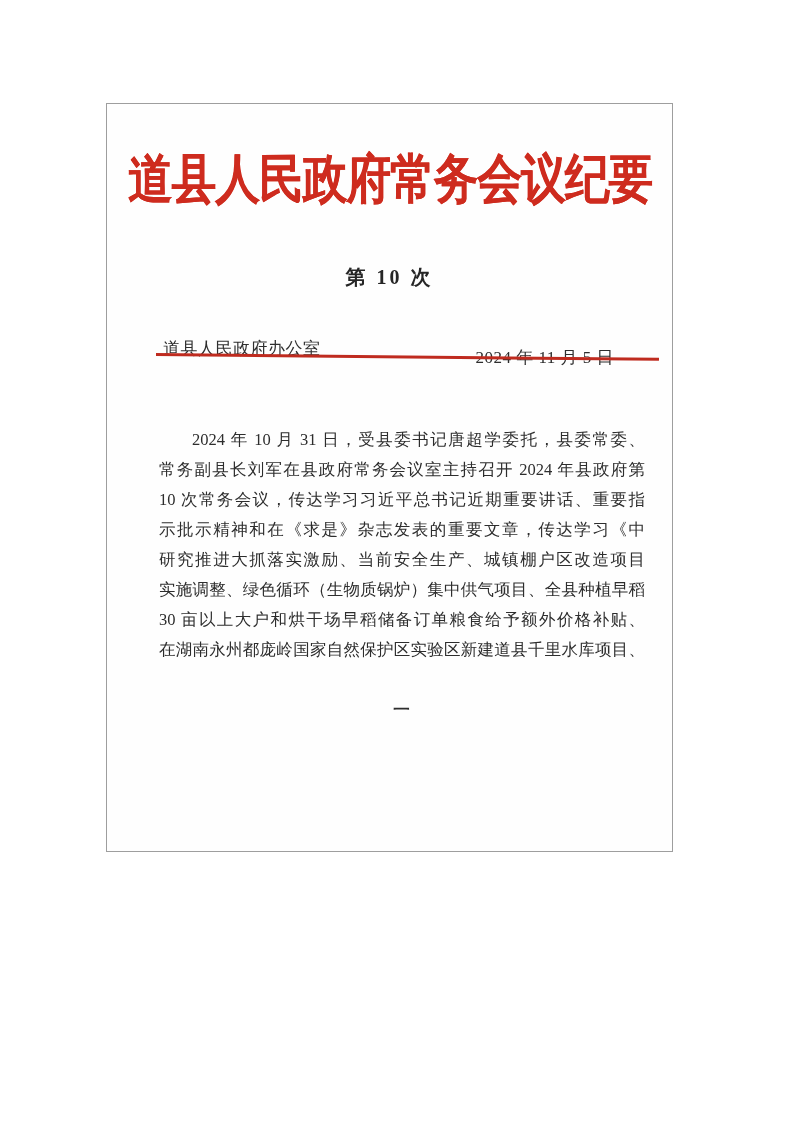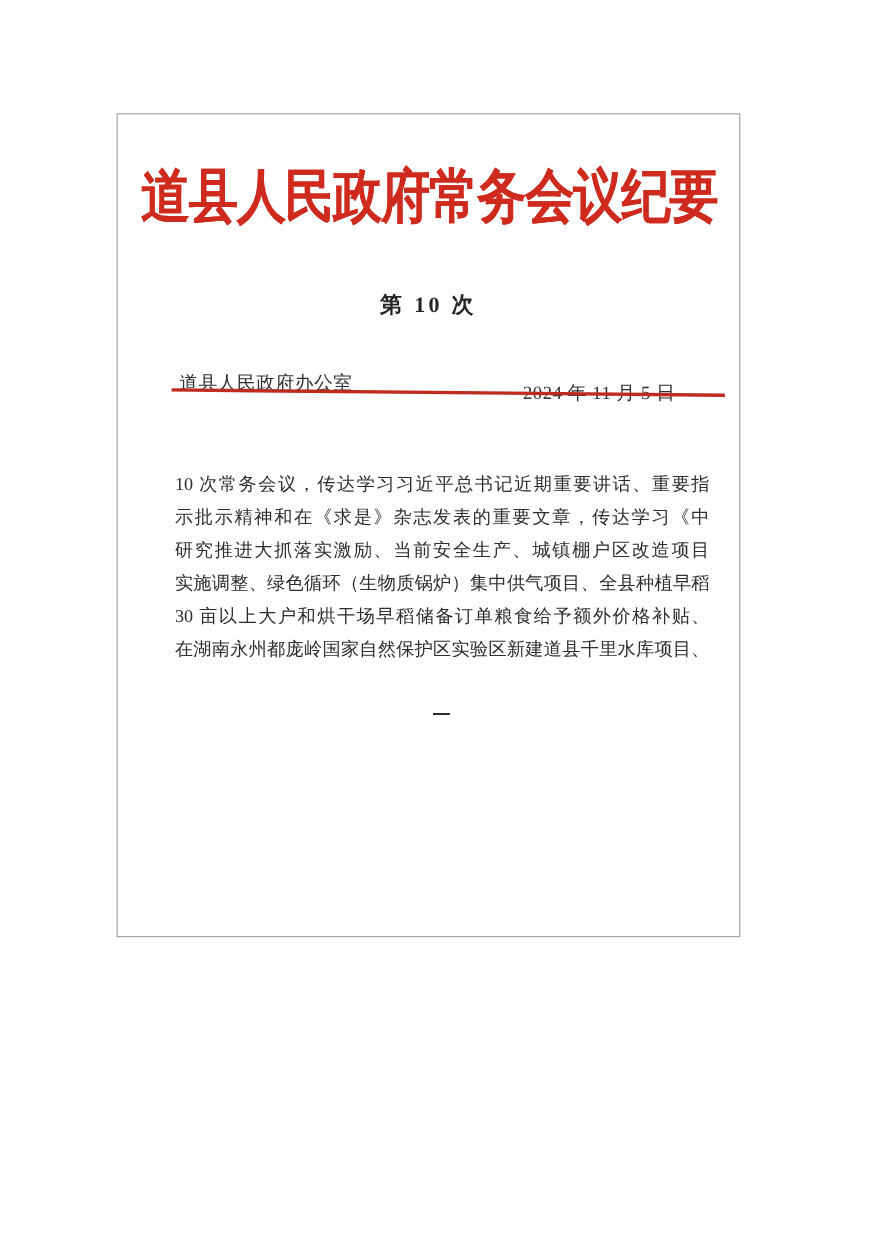--- a/index.html
+++ b/index.html
@@ -102,20 +102,22 @@
     <div class="session">第 10 次</div>
 
     <div class="issuer-row">
       <span class="issuer">道县人民政府办公室</span>
       <span class="doc-date">2024 年 11 月 5 日</span>
     </div>
 
     <div class="red-rule"></div>
 
     <div class="content">
+      <div class="line indent">2024 年 10 月 31 日，受县委书记唐超学委托，县委常委、</div>
+      <div class="line">常务副县长刘军在县政府常务会议室主持召开 2024 年县政府第</div>
       <div class="line">10 次常务会议，传达学习习近平总书记近期重要讲话、重要指</div>
       <div class="line">示批示精神和在《求是》杂志发表的重要文章，传达学习《中</div>
       <div class="line">研究推进大抓落实激励、当前安全生产、城镇棚户区改造项目</div>
       <div class="line">实施调整、绿色循环（生物质锅炉）集中供气项目、全县种植早稻</div>
       <div class="line">30 亩以上大户和烘干场早稻储备订单粮食给予额外价格补贴、</div>
       <div class="line">在湖南永州都庞岭国家自然保护区实验区新建道县千里水库项目、</div>
 
       <div class="spacer-line"></div>
 
       <div class="sec-marker">一</div>

